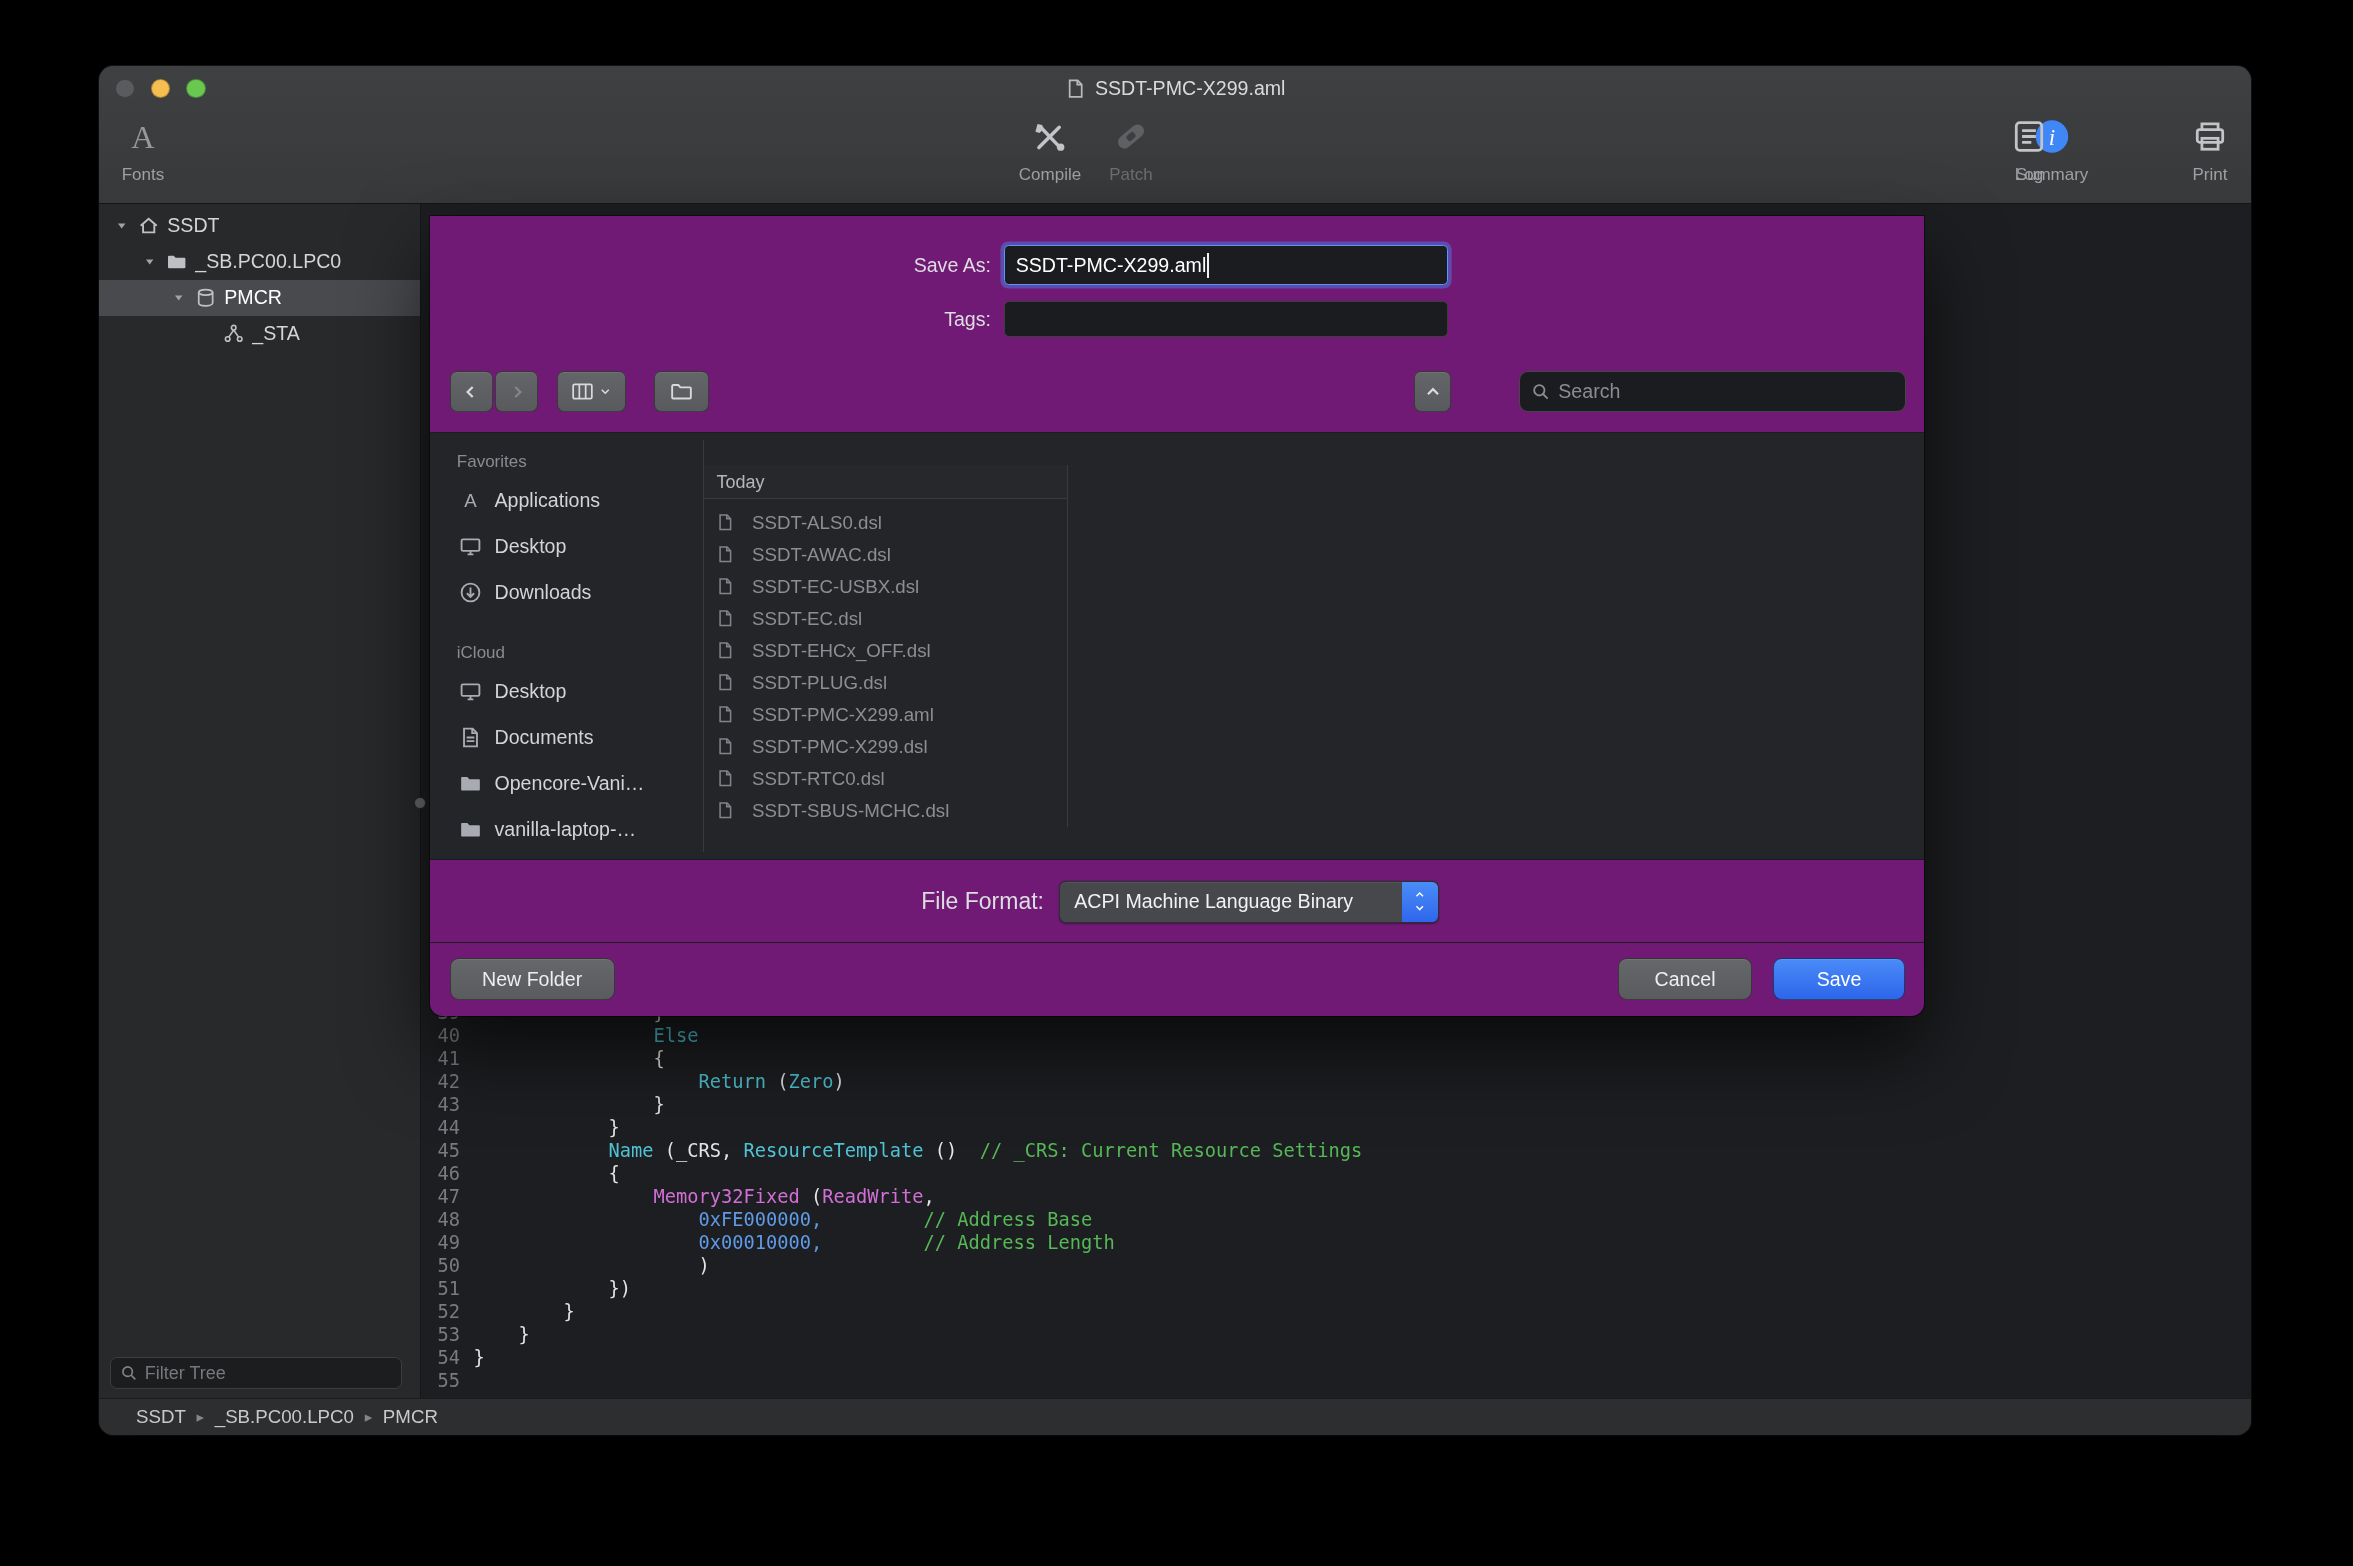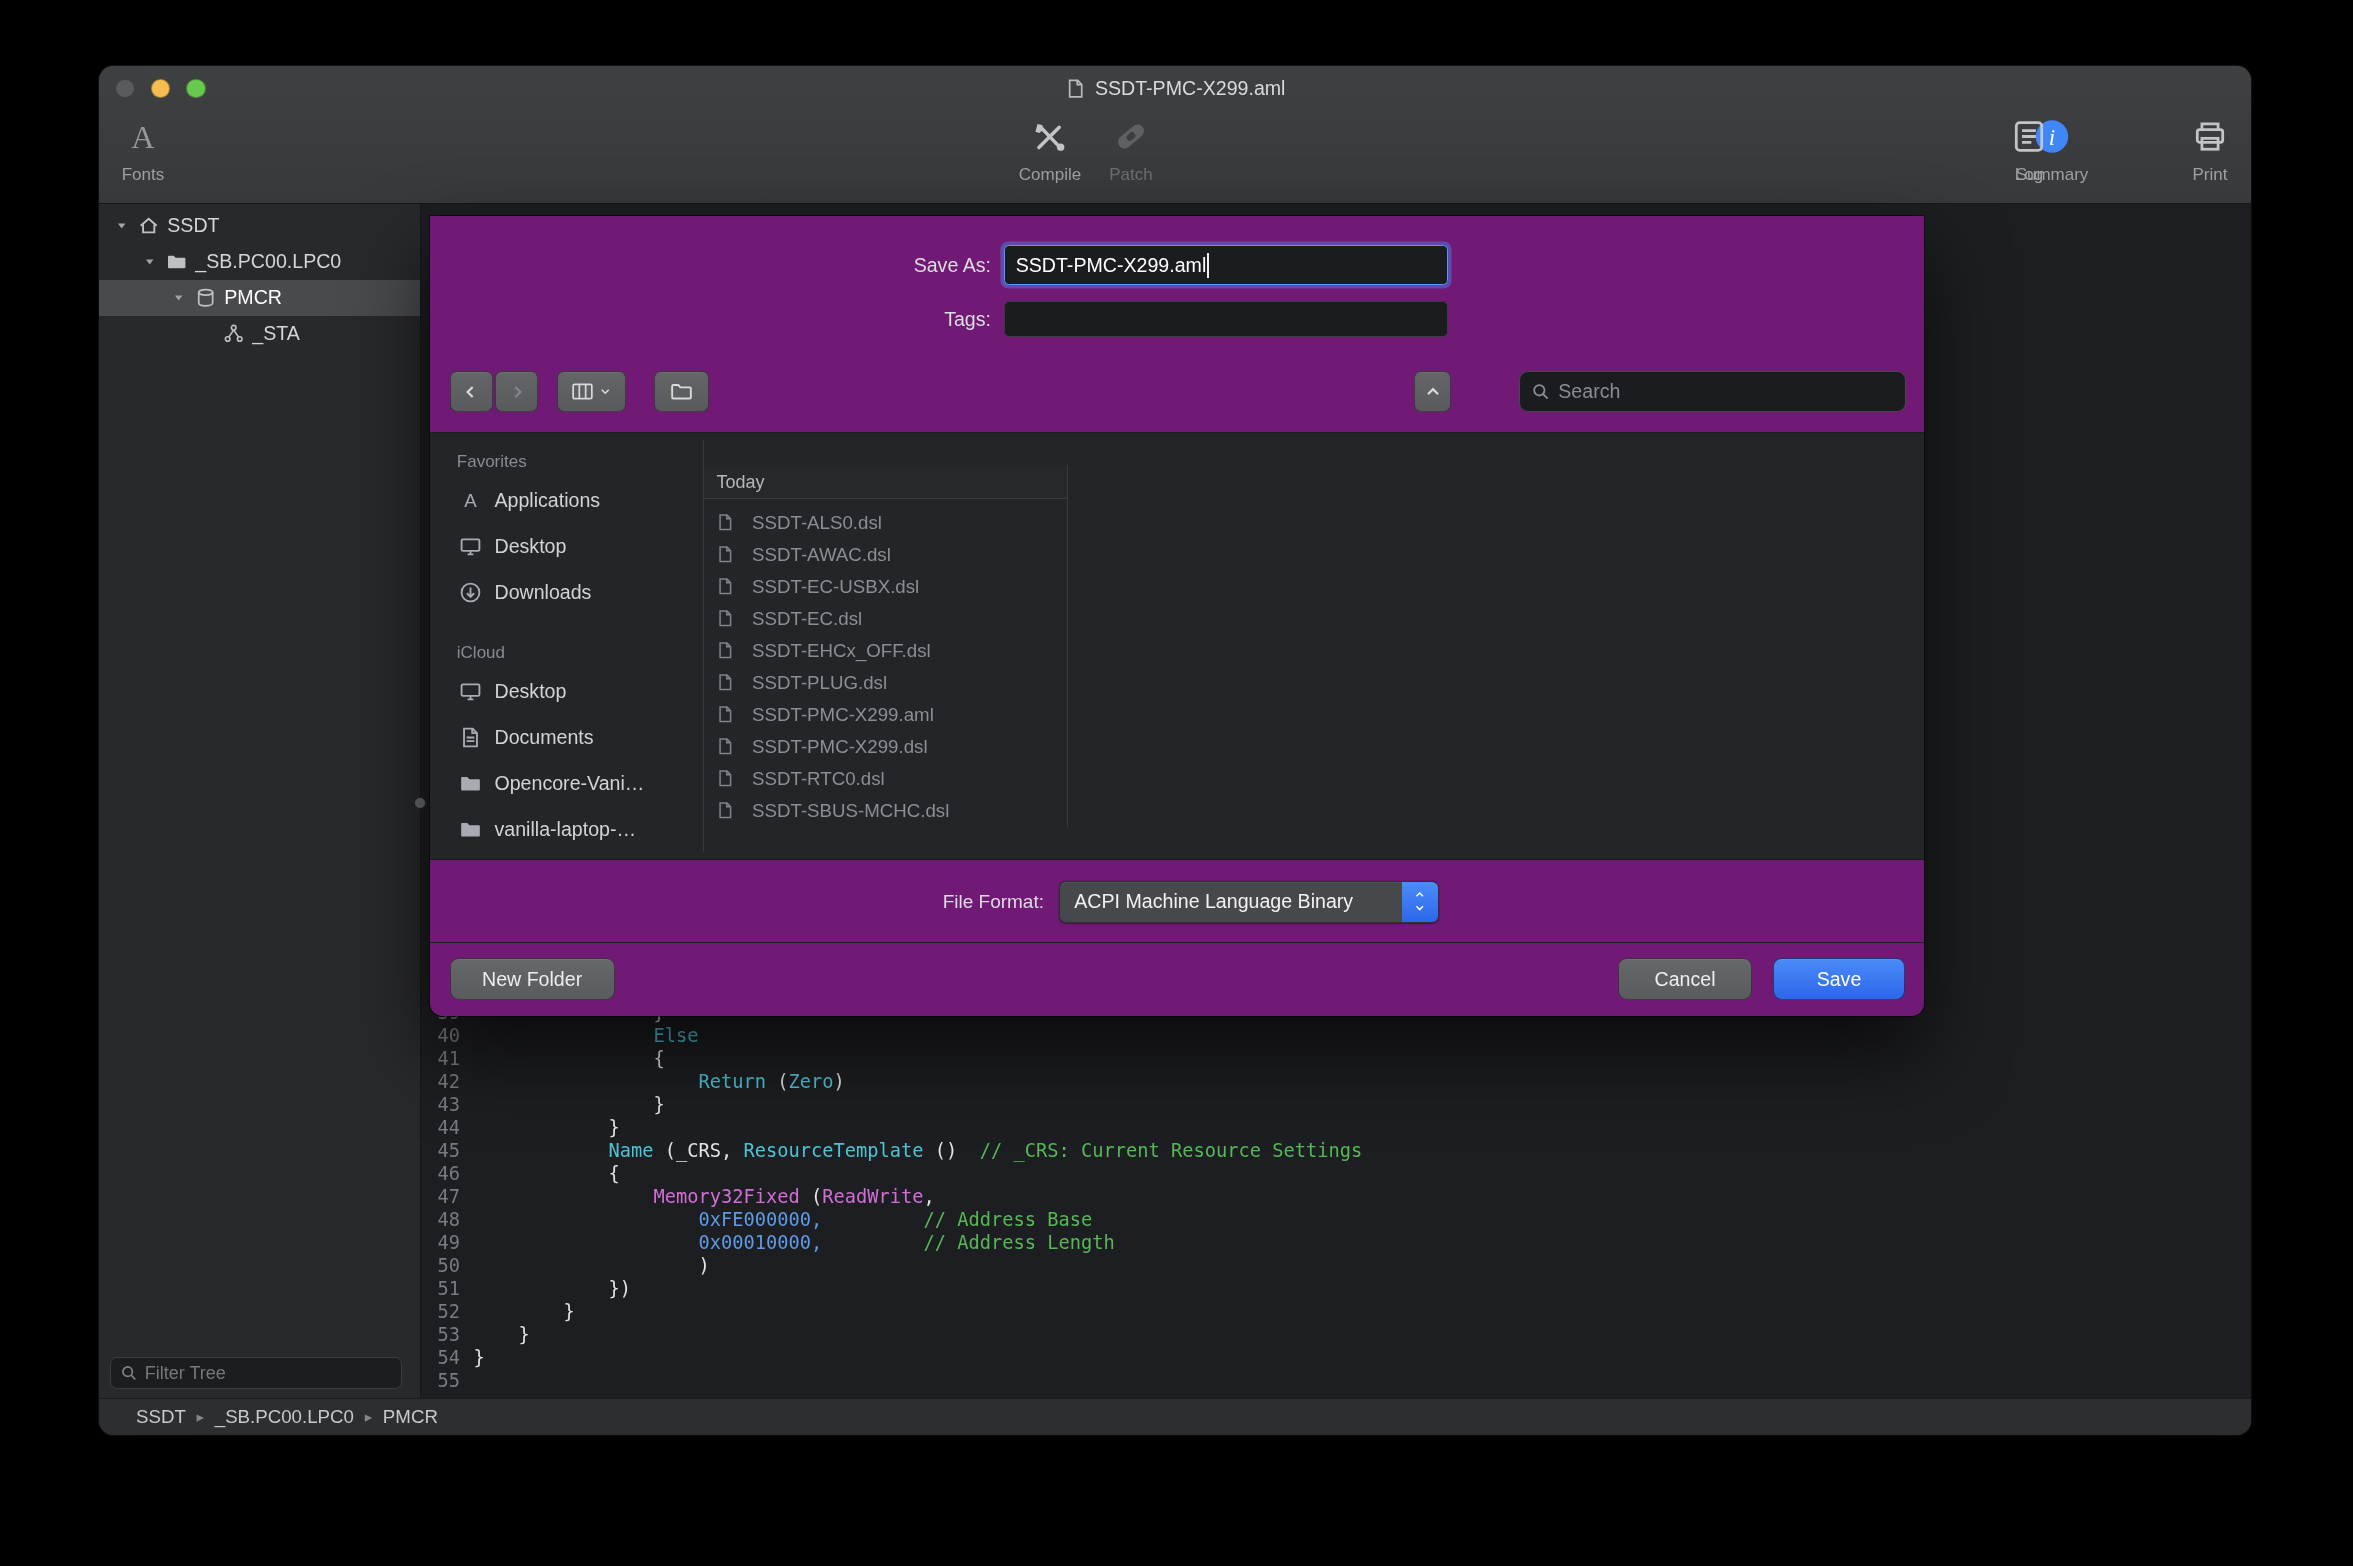--- a/index.html
+++ b/index.html
@@ -136,21 +136,21 @@
   .files { padding-top:7.1px; }
   .file-item { height:32px; display:flex; align-items:center; gap:16px; padding-left:10.7px;
     font-size:18.7px; color:#8d8e93; white-space:nowrap; }
   .file-item .icon { width:21.4px; display:flex; justify-content:center; color:#83848a; }
   .file-item .icon svg { width:18.7px; height:18.7px; }
   .browser-empty { flex:1; }
 
   .format-row { position:absolute; left:0; top:644px; width:100%; height:83px;
     border-bottom:0.9px solid #1d1e20; }
   .fmt-label { position:absolute; left:0; top:0; width:614px; height:83px; line-height:83px;
-    text-align:right; color:#dcdde0; font-size:19px; }
+    text-align:right; color:#dcdde0; font-size:23px; }
   .fmt-popup { position:absolute; left:629px; top:20.5px; width:380px; height:42px;
     background:#47484c; border:0.9px solid rgba(0,0,0,.32); border-radius:7.1px;
     display:flex; align-items:center; padding-left:14.3px; color:#f2f2f4; font-size:19.6px;
     box-shadow:inset 0 0.9px 0 rgba(255,255,255,.07), 0 0.9px 1.8px rgba(0,0,0,.4); }
   .fmt-text { flex:1; }
   .stepper { width:36px; height:40px; border-radius:0 6.2px 6.2px 0;
     background:linear-gradient(#4a8df8,#2e66ec); display:flex; flex-direction:column;
     align-items:center; justify-content:center; gap:0.9px; color:#fff; }
   .stepper svg { width:13.4px; height:11.6px; }
 

